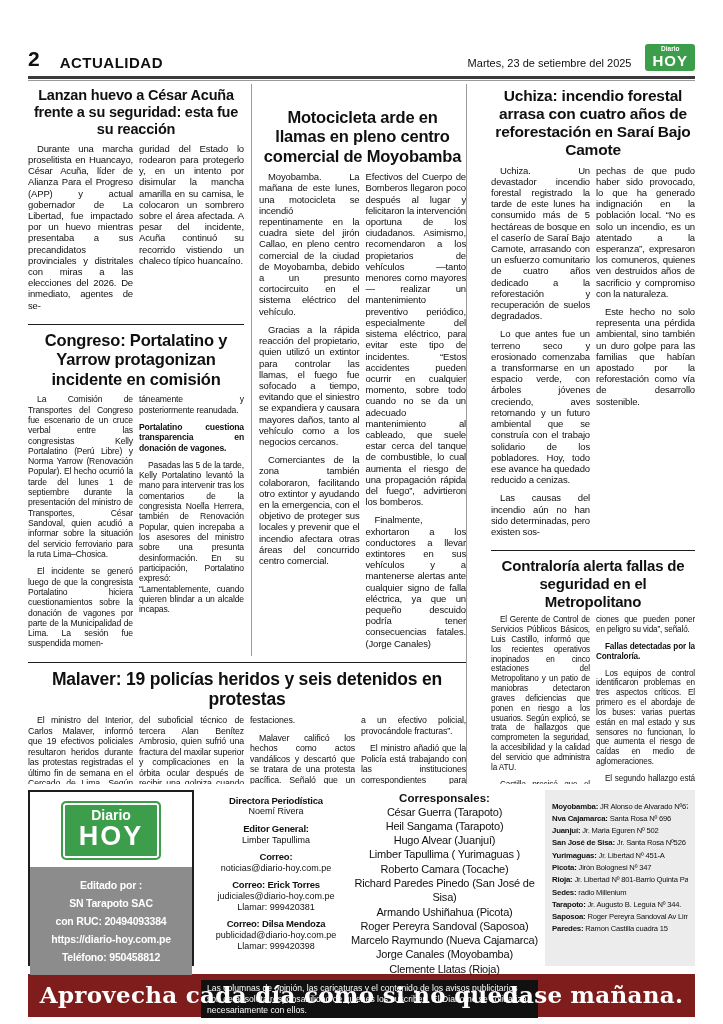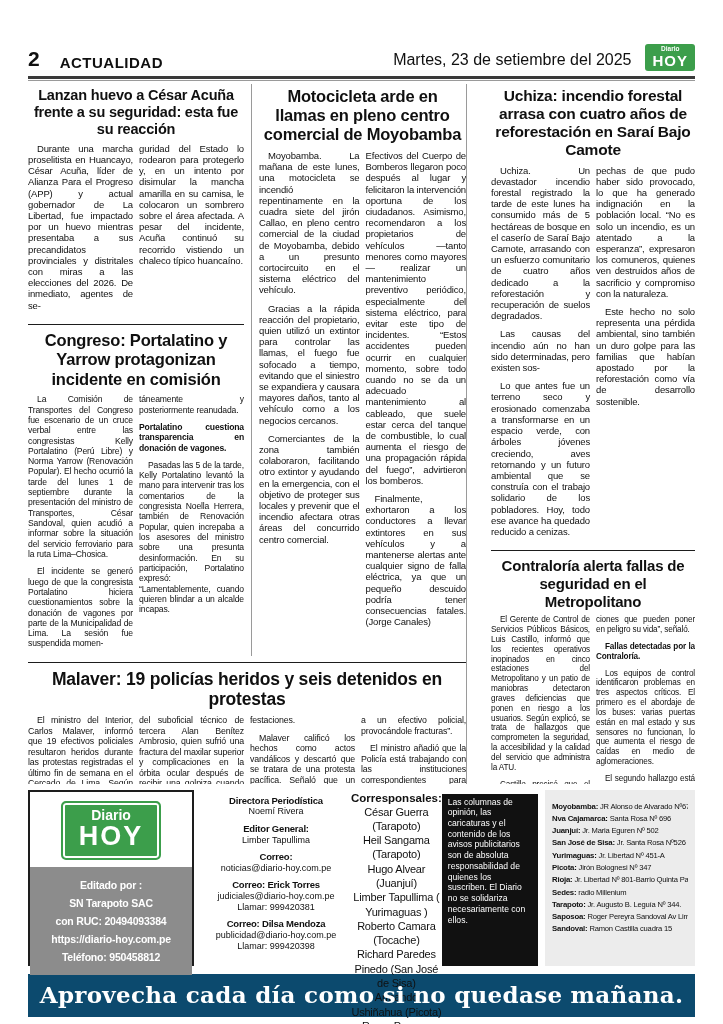--- a/index.html
+++ b/index.html
@@ -5,32 +5,32 @@
   html,body{margin:0;padding:0;background:#fff;}
   .page{position:relative;width:723px;height:1024px;background:#fff;overflow:hidden;
         font-family:"Liberation Sans",sans-serif;color:#101010;}
   .inner{margin:0 28px;}
 
   
   .header{display:flex;align-items:flex-end;padding-top:44px;}
   .pagenum{font-size:21px;font-weight:bold;}
   .section{font-size:15px;font-weight:bold;letter-spacing:.5px;margin-left:20px;}
   .hspacer{flex:1;}
-  .date{font-size:16px;margin-right:14px;padding-bottom:2px;text-align:right;}
+  .date{font-size:11px;margin-right:14px;padding-bottom:2px;text-align:right;}
   .minilogo{background:#3c9e4b;color:#fff;text-align:center;border-radius:3px;
             padding:2px 7px 3px;line-height:1;}
   .minilogo .t{font-size:6.5px;font-weight:bold;display:block;}
   .minilogo .n{font-size:15px;font-weight:800;letter-spacing:1px;display:block;}
   .headrule{border-top:3px solid #3a3a3a;border-bottom:1px solid #9a9a9a;height:1px;margin-top:5px;}
 
   
   .main{display:flex;height:700px;overflow:hidden;margin-top:3px;}
   .left{width:438px;}
   .right{flex:1;border-left:1px solid #9a9a9a;padding-left:24px;overflow:hidden;}
-  .toprow{display:flex;}
+  .toprow{display:flex;align-items:flex-end;}
   .colA{width:216px;border-right:1px solid #9a9a9a;padding-right:7px;}
   .colB{flex:1;padding-left:7px;}
 
   .title{font-weight:bold;text-align:center;line-height:1.18;margin:3px 2px 5px;letter-spacing:-.2px;}
   .t-acuna{font-size:14.5px;}
   .t-congreso{font-size:16.5px;}
   .t-moto{font-size:16.5px;}
   .t-uchiza{font-size:15.5px;}
   .t-contra{font-size:15px;}
   .t-malaver{font-size:17.5px;}
@@ -51,38 +51,38 @@
   
   .footer{display:flex;gap:7px;margin-top:6px;height:176px;}
   .brandbox{width:162px;border:2px solid #1d1d1d;background:#fff;display:flex;flex-direction:column;}
   .fbrand{margin:9px auto 7px;background:#3c9e4b;border-radius:5px;box-shadow:inset 0 0 0 2px #fff;
           border:2px solid #3c9e4b;padding:5px 16px 7px;text-align:center;color:#fff;line-height:1.05;}
   .fbrand .t{font-size:14px;font-weight:bold;display:block;}
   .fbrand .n{font-size:27px;font-weight:800;letter-spacing:2px;display:block;}
   .graypanel{background:#8c8c8c;color:#fff;flex:1;text-align:center;padding:6px 5px;}
   .graypanel div{font-weight:bold;font-size:10.5px;margin:6px 0;letter-spacing:-.2px;}
 
-  .midzone{width:337px;display:flex;}
+  .midzone{width:337px;display:flex;flex-direction:column;}
   .midcols{display:flex;flex:1;}
   .staff{width:150px;text-align:center;font-size:9px;line-height:1.25;}
   .staff .lbl{font-weight:bold;font-size:9.5px;margin-top:5px;letter-spacing:-.2px;}
   .staff .val{font-size:9px;}
   .corresp{flex:1;text-align:center;}
   .corresp .lbl{font-weight:bold;font-size:11.5px;margin:2px 0 1px;}
   .corresp div.item{font-size:11px;line-height:1.3;letter-spacing:-.2px;}
   .disclaimer{background:#111;color:#fff;font-size:8.6px;line-height:1.25;padding:3px 6px;margin-top:4px;}
 
   .sedesbox{flex:1;background:#ececec;padding:6px 7px;overflow:hidden;}
   .sedesbox .h{font-weight:bold;font-size:16px;text-align:center;line-height:1.05;letter-spacing:.3px;}
   .sede{font-size:7.6px;line-height:1.45;white-space:nowrap;overflow:hidden;letter-spacing:-.2px;margin-top:1px;}
   .sede b{font-size:7.8px;}
   .sede:first-of-type{margin-top:5px;}
 
   
-  .banner{margin-top:8px;background:#0c4a6e;color:#fff;text-align:center;
+  .banner{margin-top:8px;background:#7f1d1d;color:#fff;text-align:center;
           font-family:"DejaVu Serif",serif;font-weight:bold;font-size:23px;
           padding:7px 0 9px;letter-spacing:.3px;}
 </style>
 </head>
 <body>
 
 <div class="page">
   <div class="inner">
 
     <div class="header">
@@ -173,22 +173,22 @@
           </div>
         </div>
       </div>
 
       <div class="right">
         <div>
           <div class="title t-uchiza">Uchiza: incendio forestal arrasa con cuatro años de reforestación en Saraí Bajo Camote</div>
           <div class="cols fz10">
             <div class="c">
               <p>Uchiza. Un devastador incendio forestal registrado la tarde de este lunes ha consumido más de 5 hectáreas de bosque en el caserío de Saraí Bajo Camote, arrasando con un esfuerzo comunitario de cuatro años dedicado a la reforestación y recuperación de suelos degradados.</p>
+              <p>Lo que antes fue un terreno seco y erosionado comenzaba a transformarse en un espacio verde, con árboles jóvenes creciendo, aves retornando y un futuro ambiental que se construía con el trabajo solidario de los pobladores. Hoy, todo ese avance ha quedado reducido a cenizas.</p>
               <p>Las causas del incendio aún no han sido determinadas, pero existen sos-</p>
-              <p>Lo que antes fue un terreno seco y erosionado comenzaba a transformarse en un espacio verde, con árboles jóvenes creciendo, aves retornando y un futuro ambiental que se construía con el trabajo solidario de los pobladores. Hoy, todo ese avance ha quedado reducido a cenizas.</p>
             </div>
             <div class="c">
               <p class="cont">pechas de que pudo haber sido provocado, lo que ha generado indignación en la población local. “No es solo un incendio, es un atentado a la esperanza”, expresaron los comuneros, quienes ven destruidos años de sacrificio y compromiso con la naturaleza.</p>
               <p>Este hecho no solo representa una pérdida ambiental, sino también un duro golpe para las familias que habían apostado por la reforestación como vía de desarrollo sostenible.</p>
             </div>
           </div>
         </div>
         <div class="rule"></div>
         <div>
           <div class="title t-contra">Contraloría alerta fallas de seguridad en el Metropolitano</div>
@@ -262,20 +262,20 @@
         <div class="sede"><b>Moyobamba:</b> <span>JR Alonso de Alvarado Nº676</span></div>
         <div class="sede"><b>Nva Cajamarca:</b> <span>Santa Rosa Nº 696</span></div>
         <div class="sede"><b>Juanjuí:</b> <span>Jr. Maria Eguren Nº 502</span></div>
         <div class="sede"><b>San José de Sisa:</b> <span>Jr. Santa Rosa Nº526</span></div>
         <div class="sede"><b>Yurimaguas:</b> <span>Jr. Libertad Nº 451-A</span></div>
         <div class="sede"><b>Picota:</b> <span>Jirón Bolognesi Nº 347</span></div>
         <div class="sede"><b>Rioja:</b> <span>Jr. Libertad Nº 801-Barrio Quinta Pata.</span></div>
         <div class="sede"><b>Sedes:</b> <span>radio Millenium</span></div>
         <div class="sede"><b>Tarapoto:</b> <span>Jr. Augusto B. Leguía Nº 344.</span></div>
         <div class="sede"><b>Saposoa:</b> <span>Roger Pereyra Sandoval Av Lima 720</span></div>
-        <div class="sede"><b>Sandoval:</b> <span>Ramon Castilla cuadra 15</span></div>
+        <div class="sede"><b>Paredes:</b> <span>Ramon Castilla cuadra 15</span></div>
       </div>
     </div>
 
     <div class="banner">Aprovecha cada día como si no quedase mañana.</div>
 
   </div>
 </div>
 
 </body></html>

